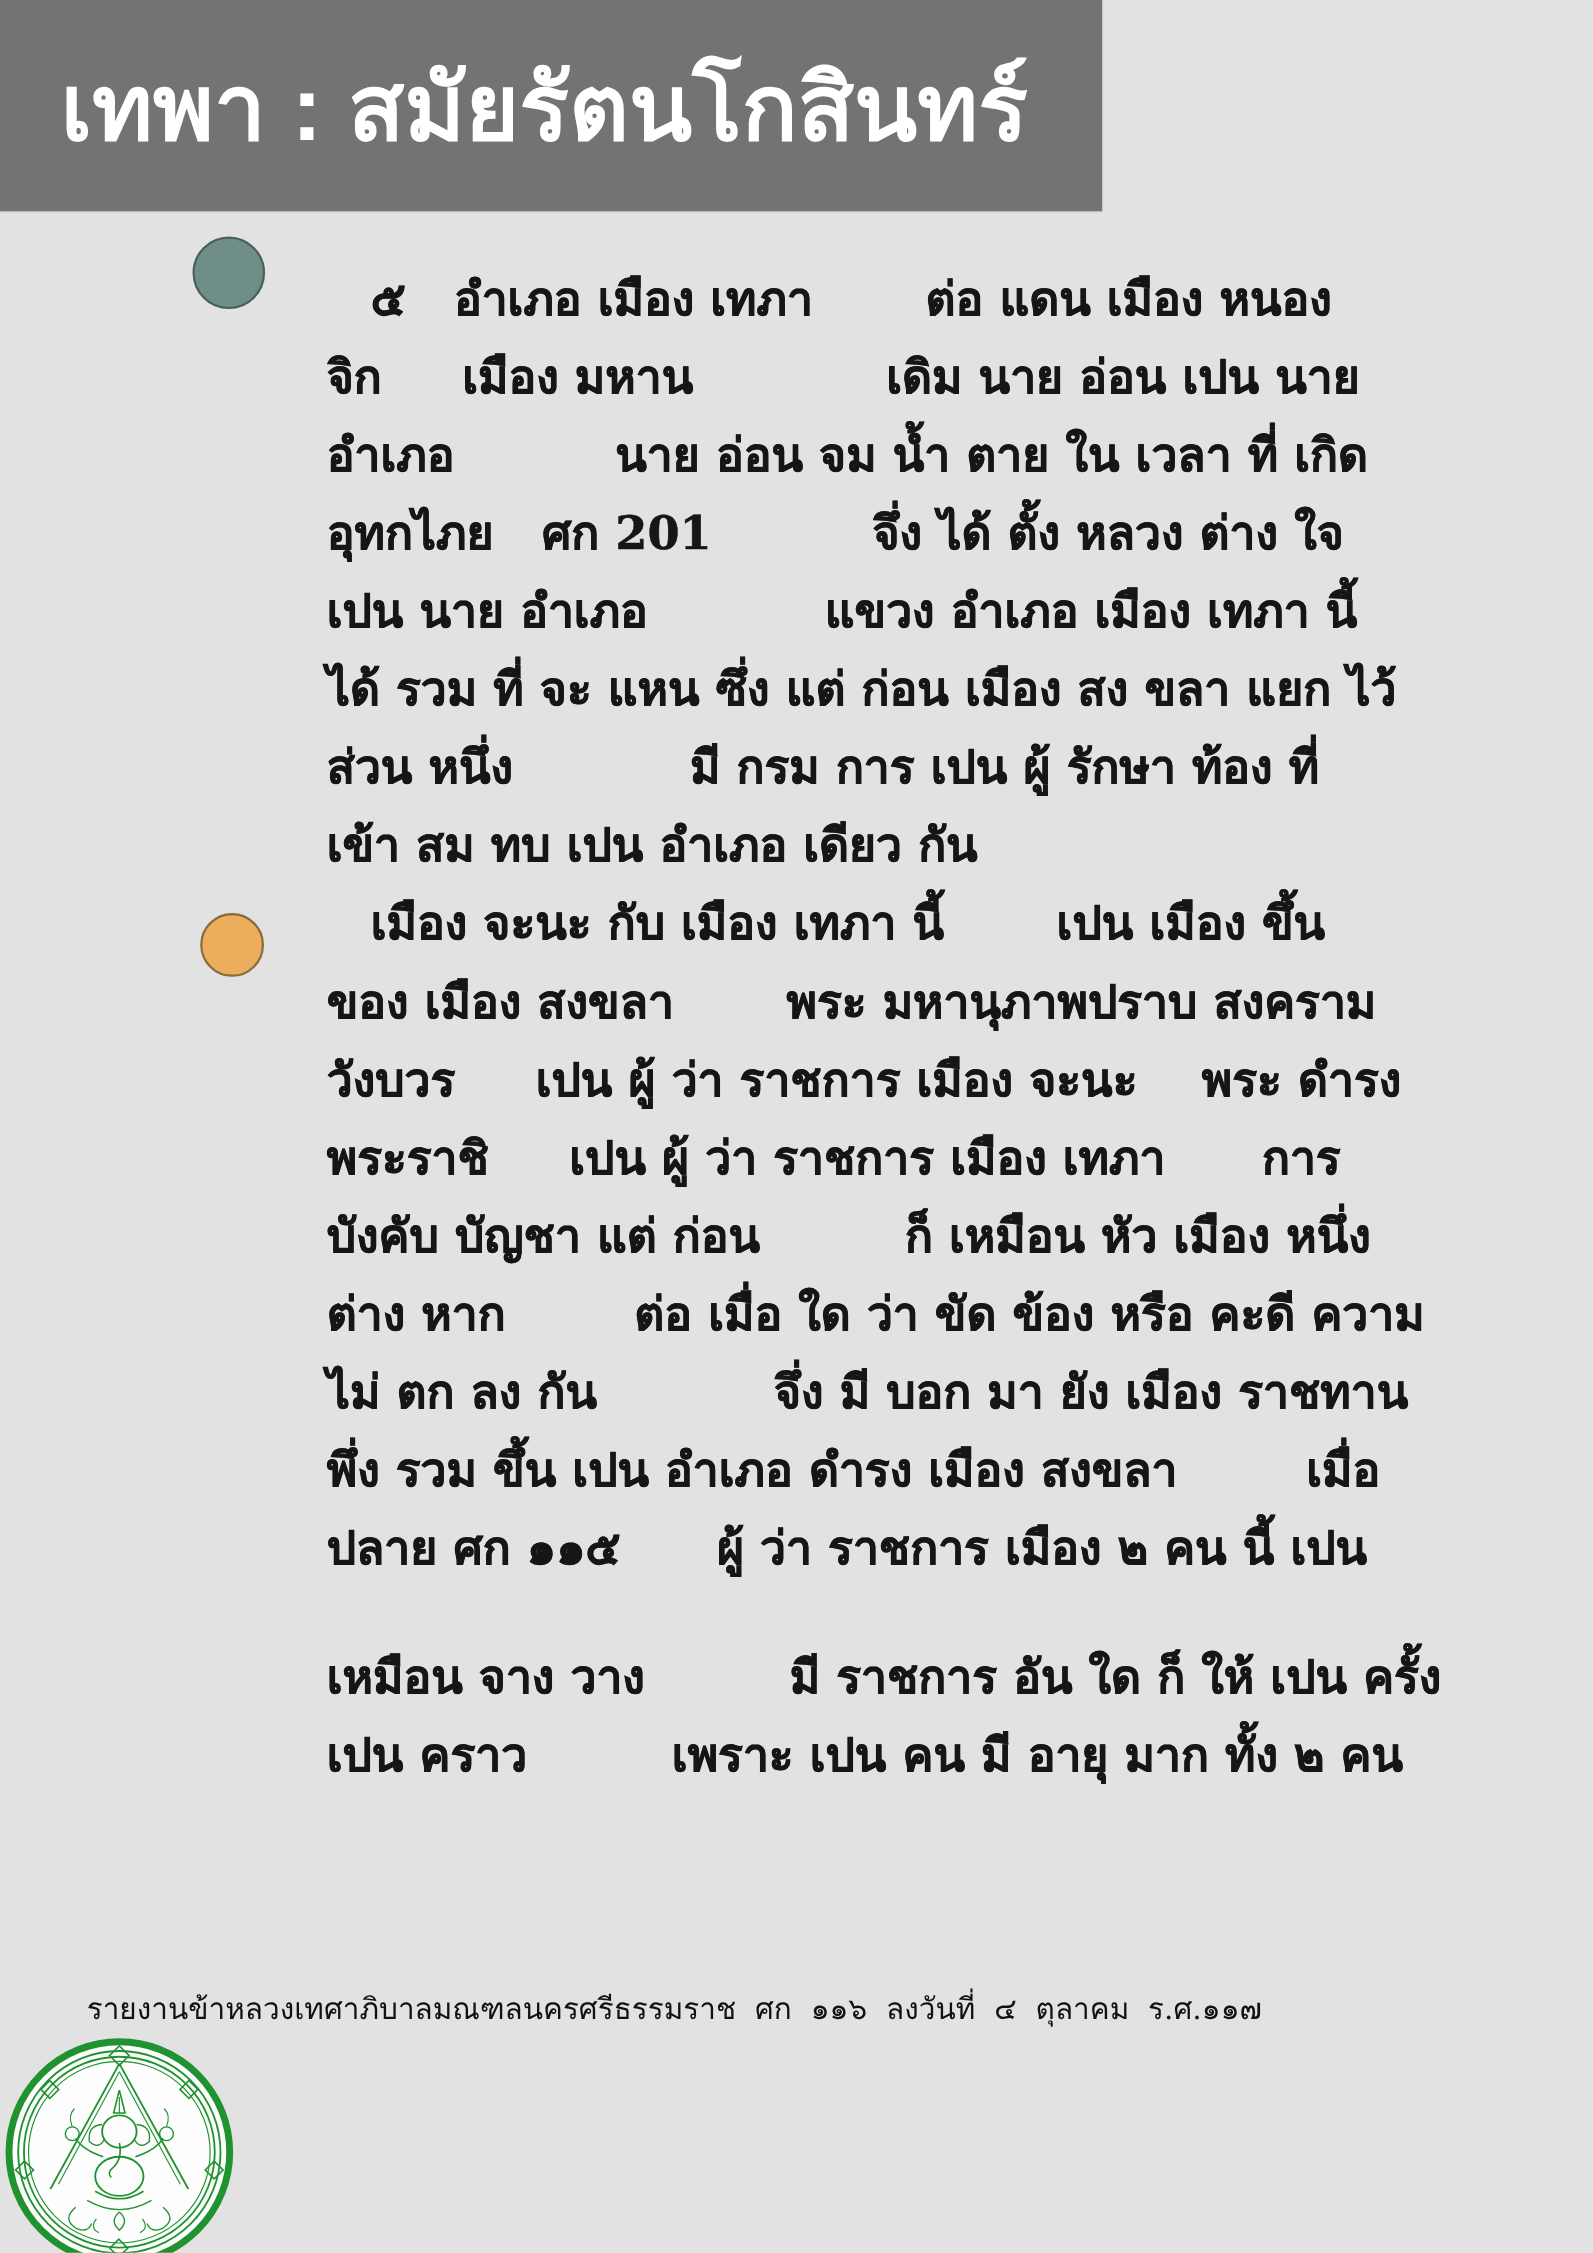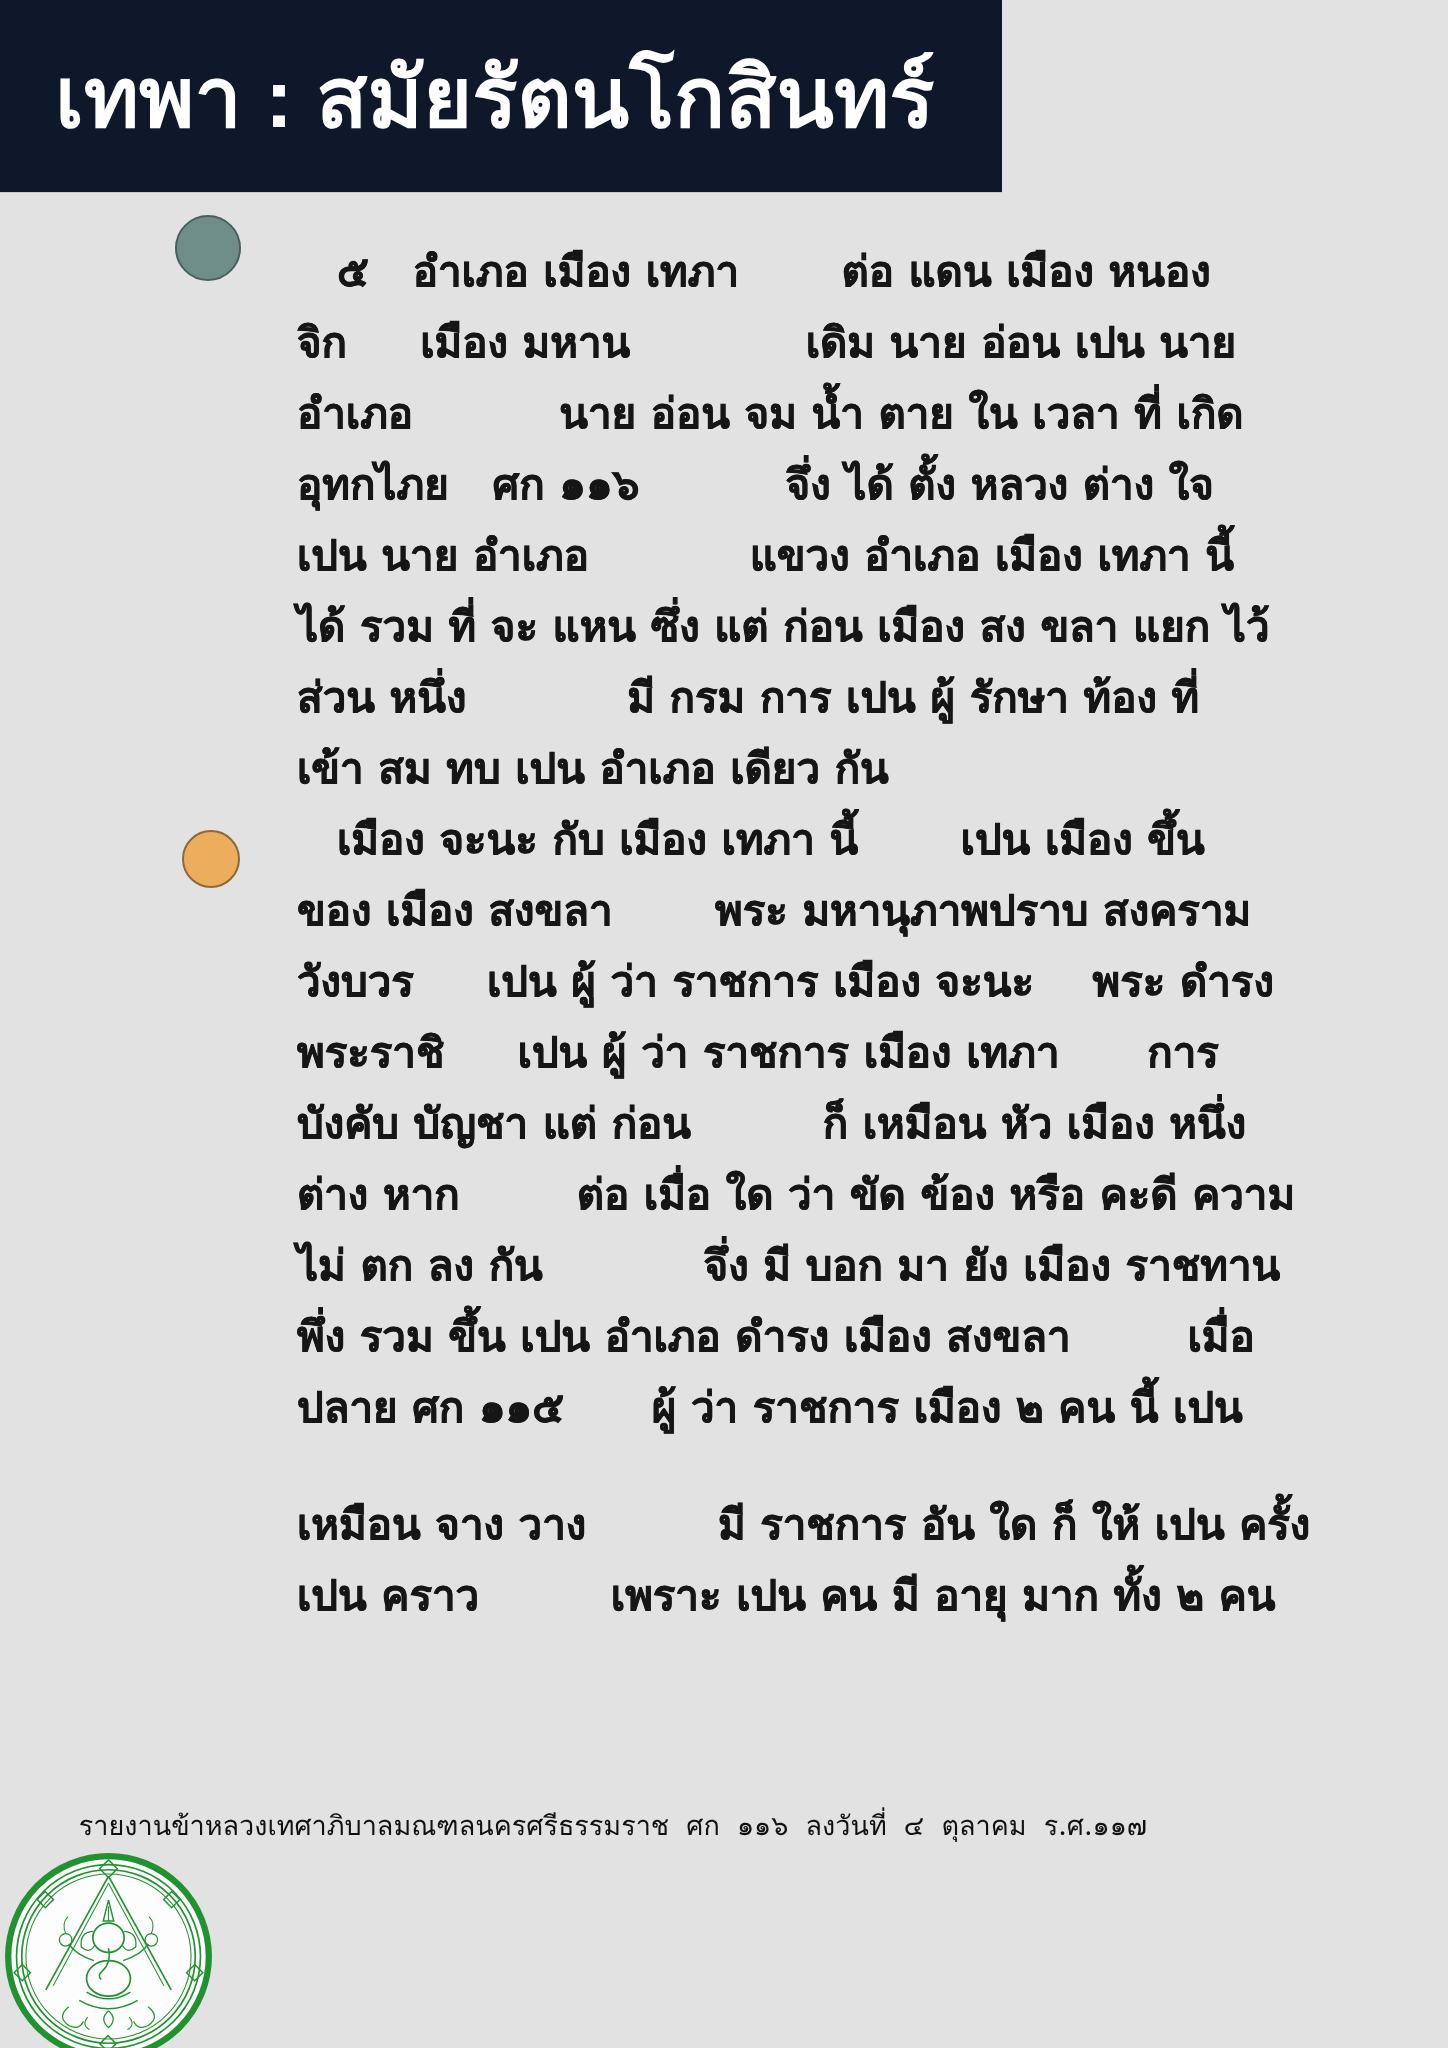--- a/index.html
+++ b/index.html
@@ -7,21 +7,21 @@
     position:relative;
     width:1448px;height:2048px;
     background:#e2e2e3;
     overflow:hidden;
     font-family:"Liberation Sans", sans-serif;
   }
   
   .banner{
     position:absolute;left:0;top:0;
     width:1002px;height:192px;
-    background:#0f172a;
+    background:#737373;
     box-shadow:0 1px 0 #c9c9c9;
   }
   .banner .title{
     display:block;
     padding-left:55px;
     line-height:196px;
     font-size:84px;
     font-weight:bold;
     color:#ffffff;
     white-space:nowrap;
@@ -75,21 +75,21 @@
 </div>
 
 <div class="marker teal"></div>
 <div class="marker orange"></div>
 
 <div class="scan">
 
 <div class="tline indent">๕   อำเภอ เมือง เทภา       ต่อ แดน เมือง หนอง</div>
     <div class="tline">จิก     เมือง มหาน            เดิม นาย อ่อน เปน นาย</div>
     <div class="tline">อำเภอ          นาย อ่อน จม น้ำ ตาย ใน เวลา ที่ เกิด</div>
-    <div class="tline">อุทกไภย   ศก ๑๑๖          จึ่ง ได้ ตั้ง หลวง ต่าง ใจ</div>
+    <div class="tline">อุทกไภย   ศก 201          จึ่ง ได้ ตั้ง หลวง ต่าง ใจ</div>
     <div class="tline">เปน นาย อำเภอ           แขวง อำเภอ เมือง เทภา นี้</div>
     <div class="tline">ได้ รวม ที่ จะ แหน ซึ่ง แต่ ก่อน เมือง สง ขลา แยก ไว้</div>
     <div class="tline">ส่วน หนึ่ง           มี กรม การ เปน ผู้ รักษา ท้อง ที่</div>
     <div class="tline">เข้า สม ทบ เปน อำเภอ เดียว กัน</div>
     <div class="tline indent">เมือง จะนะ กับ เมือง เทภา นี้       เปน เมือง ขึ้น</div>
     <div class="tline">ของ เมือง สงขลา       พระ มหานุภาพปราบ สงคราม</div>
     <div class="tline">วังบวร     เปน ผู้ ว่า ราชการ เมือง จะนะ    พระ ดำรง</div>
     <div class="tline">พระราชิ     เปน ผู้ ว่า ราชการ เมือง เทภา      การ</div>
     <div class="tline">บังคับ บัญชา แต่ ก่อน         ก็ เหมือน หัว เมือง หนึ่ง</div>
     <div class="tline">ต่าง หาก        ต่อ เมื่อ ใด ว่า ขัด ข้อง หรือ คะดี ความ</div>

